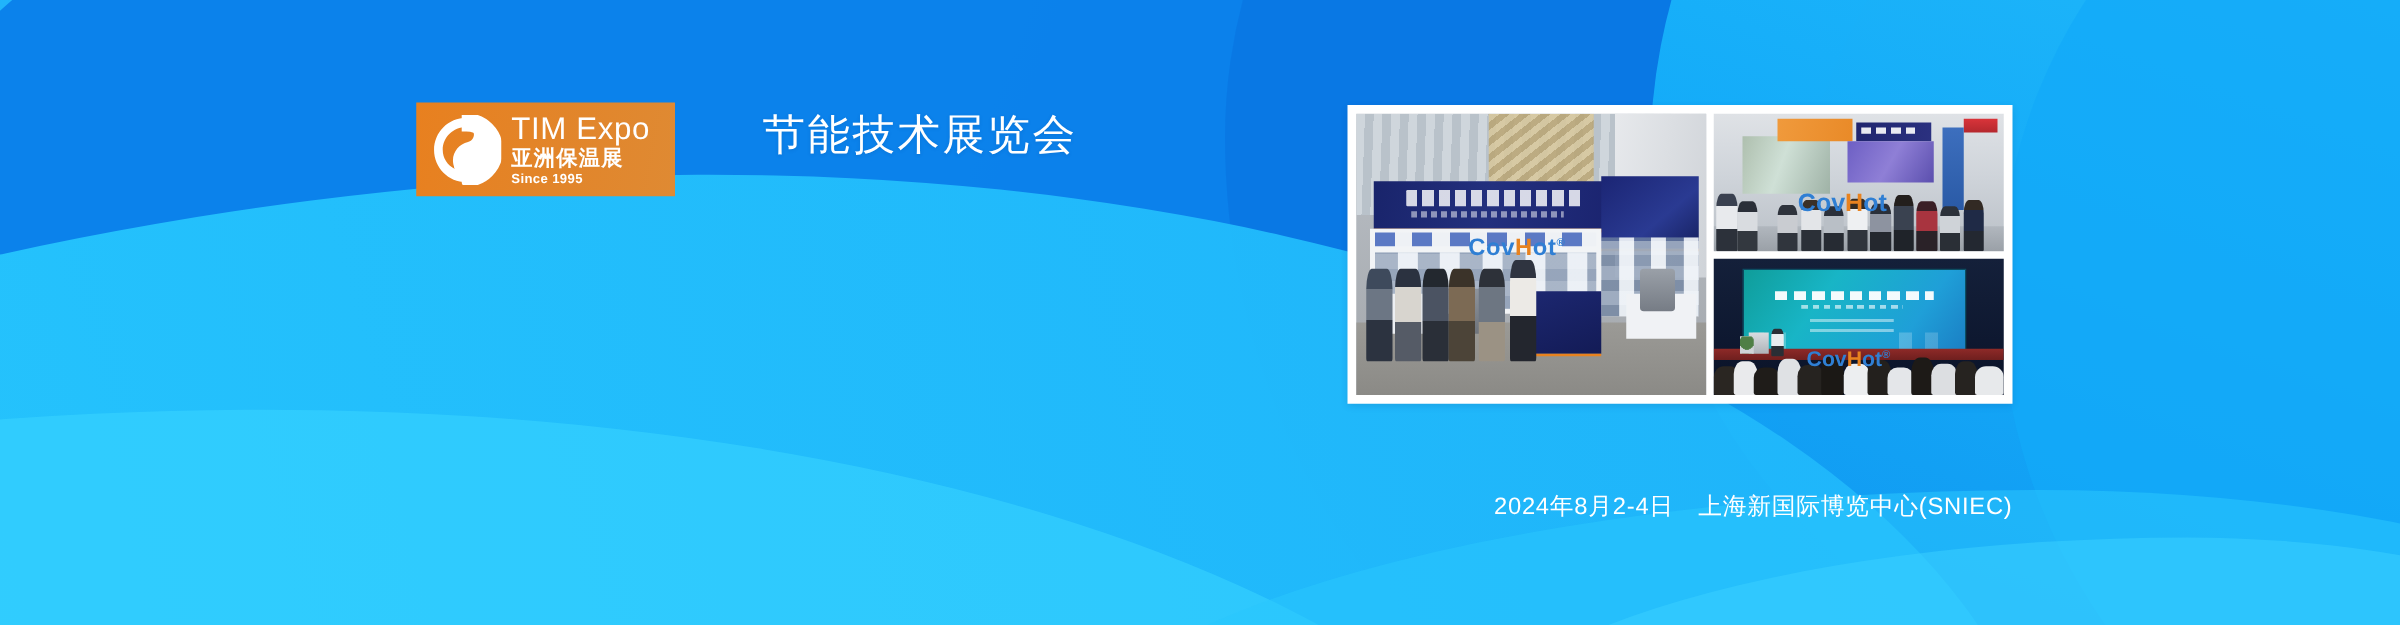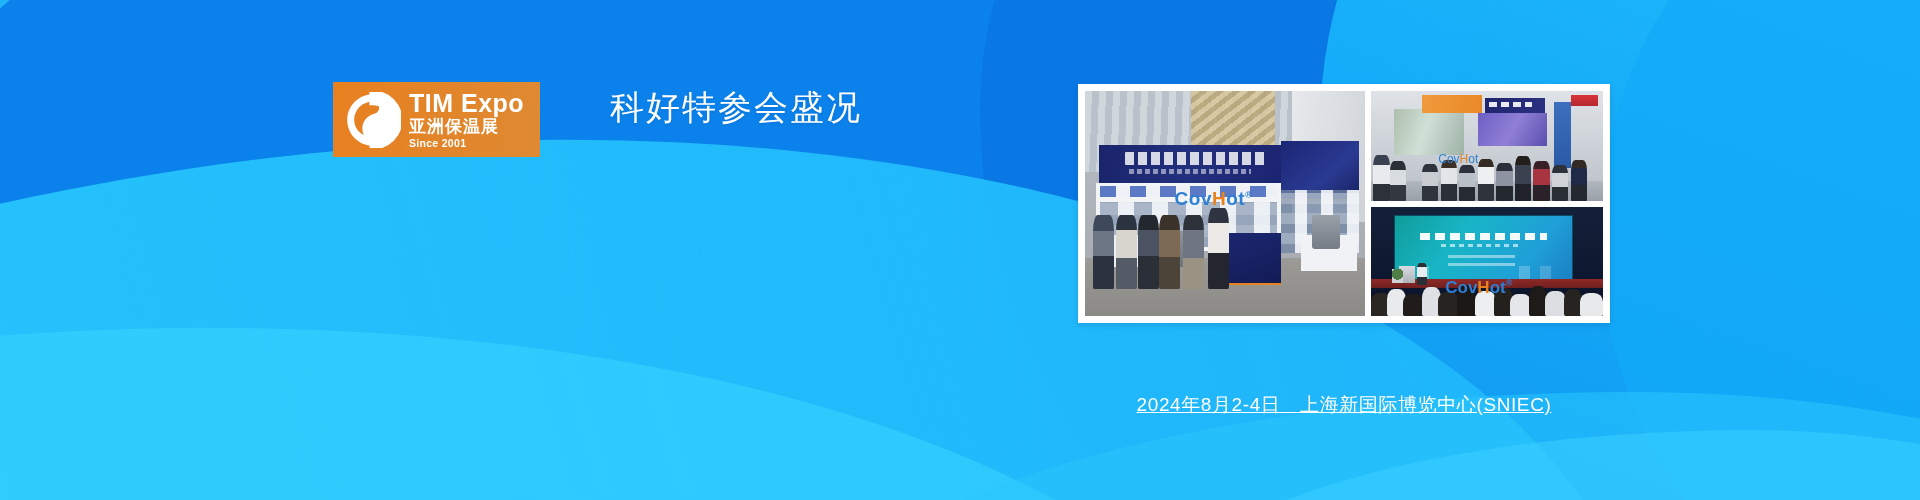--- a/index.html
+++ b/index.html
@@ -136,21 +136,21 @@
   .logo-text-col {
     display: flex;
     flex-direction: column;
     justify-content: center;
     line-height: 1;
   }
   .logo-title {
     color: #ffffff;
     font-size: 25px;
     letter-spacing: 0.5px;
-    font-weight: 700;
+    font-weight: 400;
     margin-bottom: 2px;
   }
   .logo-sub {
     color: #ffffff;
     font-size: 17px;
     letter-spacing: 1px;
     font-weight: 700;
     margin-bottom: 3px;
   }
   .logo-since {
@@ -348,21 +348,21 @@
   }
   .ph-hall .crowd {
     position: absolute; left: 0; bottom: 0; width: 100%; height: 56%;
   }
   .ph-hall .crowd span {
     position: absolute; bottom: 0; width: 7%; height: 74%;
     border-radius: 26% 26% 4% 4%;
   }
   .ph-hall .watermark {
     position: absolute; left: 29%; top: 56%;
-    font-size: 12px; font-weight: 400;
+    font-size: 20px; font-weight: 700;
   }
 
   
   .ph-forum { background: linear-gradient(#14203a 0%, #0e1830 60%, #0a1226 100%); }
   .ph-forum .screen {
     position: absolute; left: 10%; top: 8%; width: 76%; height: 58%;
     background: linear-gradient(125deg, #0f9d9a 0%, #18b5c6 35%, #1f9fd8 75%, #1b7fc4 100%);
     border: 1px solid #0b4e63;
   }
   .ph-forum .screen .s-title {
@@ -411,26 +411,25 @@
     position: absolute; left: 32%; bottom: 16%;
     font-size: 17px; font-weight: 800;
   }
 
   
   .footer-line {
     position: absolute;
     left: 1078px;
     top: 392px;
     width: 532px;
-    text-align: center;
+    text-align: right;
     color: #ffffff;
     font-size: 19px;
     letter-spacing: 0.6px;
     white-space: nowrap;
-    text-decoration: underline;
   }
 </style>
 </head>
 <body>
 
 <div id="banner">
 
   <div class="bg-base"></div>
   <div class="wave wave-deep-1"></div>
   <div class="wave wave-deep-2"></div>
@@ -443,25 +442,25 @@
   <div class="wave wave-bottom-strip2"></div>
 
   <div class="logo-box">
     <svg class="logo-mark" viewBox="0 0 100 100">
       <path d="M50 4C24.6 4 4 24.6 4 50s20.6 46 46 46 46-20.6 46-46S75.4 4 50 4zm0 13c6.1 0 11 4.9 11 11 0 5.2-3.6 9.6-8.5 10.7C40.2 41.4 31 52.2 31 65c0 4.4 1.1 8.6 3 12.2C23.6 72.3 16.4 61.8 16.4 49.6 16.4 31.6 31.4 17 50 17z" fill="#ffffff"></path>
       <path d="M50 96c25.4 0 46-20.6 46-46S75.4 4 50 4v13c18.6 0 33.6 14.6 33.6 32.6 0 18.2-15.1 33-33.6 33-6.1 0-11-4.9-11-11 0-5.2 3.6-9.6 8.5-10.7" fill="none" stroke="#ffffff" stroke-width="13" stroke-linecap="round"></path>
     </svg>
     <div class="logo-text-col">
       <div class="logo-title">TIM Expo</div>
       <div class="logo-sub">亚洲保温展</div>
-      <div class="logo-since">Since 2001</div>
+      <div class="logo-since">Since 1995</div>
     </div>
   </div>
 
-  <div class="kicker">科好特参会盛况</div>
+  <div class="kicker">节能技术展览会</div>
   <div class="title-block">
   </div>
 
   <div class="collage">
 
     <div class="collage-left photo ph-booth">
       <div class="roof"></div>
       <div class="roof-beam"></div>
       <div class="curtain"></div>
       <div class="banner-top">

